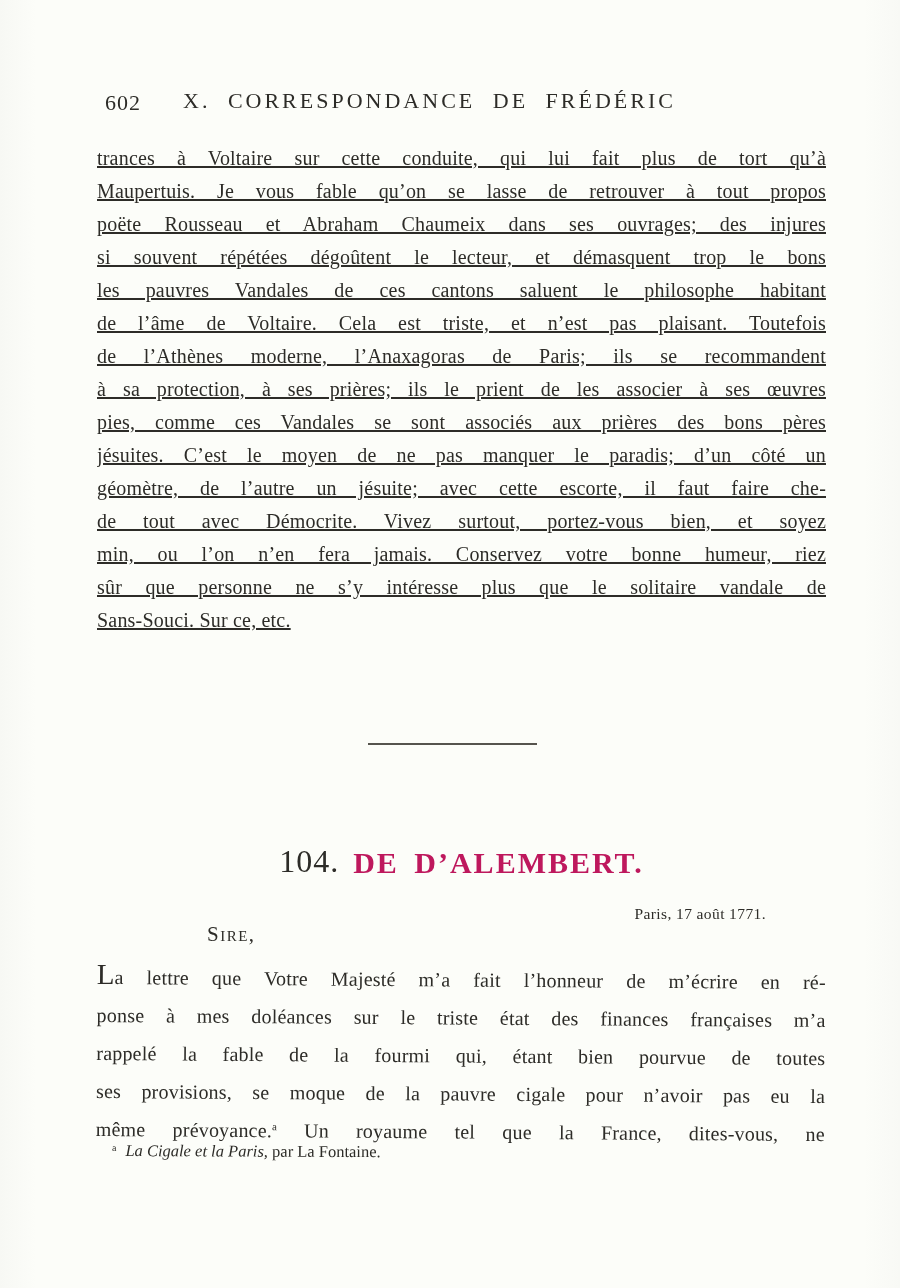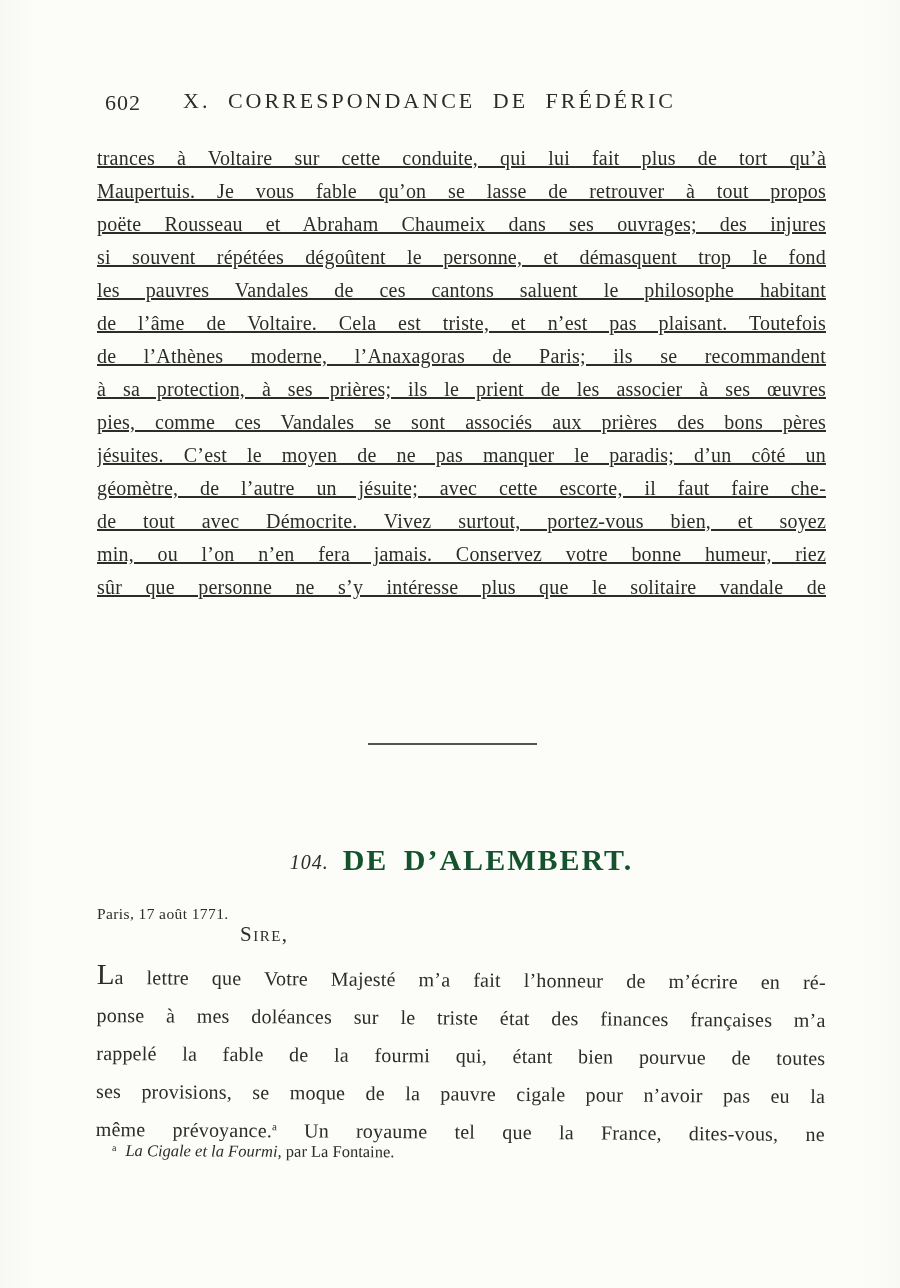--- a/index.html
+++ b/index.html
@@ -51,36 +51,35 @@
     position: absolute; top: 743px; left: 368px;
     width: 169px; height: 2px; background: #56544e;
   }
 
   
   .section-heading {
     position: absolute; top: 843px; left: 97px; width: 729px;
     text-align: center; white-space: nowrap;
   }
   .heading-number {
-    font-size: 20px; letter-spacing: 1px; margin-right: 14px;
+    font-size: 32px; letter-spacing: 1px; margin-right: 14px;
     vertical-align: 1px;
-    font-style: italic;
   }
   .heading-title {
     font-size: 30px; font-weight: bold; letter-spacing: 2px; word-spacing: 6px;
-    color: #14532d;
+    color: #be185d;
   }
 
   .dateline {
     position: absolute; top: 905px; left: 97px; width: 669px;
-    text-align: left; font-size: 15.5px; letter-spacing: 0.4px;
+    text-align: right; font-size: 15.5px; letter-spacing: 0.4px;
   }
   .salutation {
     position: absolute; top: 922px; left: 207px;
-    font-size: 21px; font-variant: small-caps; letter-spacing: 1.5px; margin-left: 33px;
+    font-size: 21px; font-variant: small-caps; letter-spacing: 1.5px;
   }
 
   
   .footnote {
     position: absolute; top: 1141px; left: 112px;
     font-size: 16.5px; transform: rotate(0.25deg); transform-origin: 0 0;
     white-space: nowrap;
   }
   .footnote sup {
     font-size: 10px; line-height: 0; vertical-align: 5px; margin-right: 9px;
@@ -94,31 +93,32 @@
 
   <header class="running-header">
     <span class="page-number">602</span>
     <span class="running-title">X. CORRESPONDANCE DE FRÉDÉRIC</span>
   </header>
 
   <div class="paragraph p1">
       <div class="line">trances à Voltaire sur cette conduite, qui lui fait plus de tort qu’à</div>
       <div class="line">Maupertuis.  Je vous fable qu’on se lasse de retrouver à tout propos</div>
       <div class="line">poëte Rousseau et Abraham Chaumeix dans ses ouvrages; des injures</div>
-      <div class="line">si souvent répétées dégoûtent le personne, et démasquent trop le fond</div>
+      <div class="line">si souvent répétées dégoûtent le lecteur, et démasquent trop le bons</div>
       <div class="line">les pauvres Vandales de ces cantons saluent le philosophe habitant</div>
       <div class="line">de l’âme de Voltaire.  Cela est triste, et n’est pas plaisant.  Toutefois</div>
       <div class="line">de l’Athènes moderne, l’Anaxagoras de Paris; ils se recommandent</div>
       <div class="line">à sa protection, à ses prières; ils le prient de les associer à ses œuvres</div>
       <div class="line">pies, comme ces Vandales se sont associés aux prières des bons pères</div>
       <div class="line">jésuites.  C’est le moyen de ne pas manquer le paradis; d’un côté un</div>
       <div class="line">géomètre, de l’autre un jésuite; avec cette escorte, il faut faire che-</div>
       <div class="line">de tout avec Démocrite.  Vivez surtout, portez-vous bien, et soyez</div>
       <div class="line">min, ou l’on n’en fera jamais.  Conservez votre bonne humeur, riez</div>
       <div class="line">sûr que personne ne s’y intéresse plus que le solitaire vandale de</div>
+      <div class="line last">Sans-Souci.  Sur ce, etc.</div>
     </div>
 
   <div class="divider"></div>
 
   <div class="section-heading">
     <span class="heading-number">104.</span><span class="heading-title">DE D’ALEMBERT.</span>
   </div>
 
   <div class="dateline">Paris, 17 août 1771.</div>
 
@@ -126,16 +126,16 @@
 
   <div class="paragraph letter-body">
       <div class="line"><span class="initial-cap">L</span>a lettre que Votre Majesté m’a fait l’honneur de m’écrire en ré-</div>
       <div class="line">ponse à mes doléances sur le triste état des finances françaises m’a</div>
       <div class="line">rappelé la fable de la fourmi qui, étant bien pourvue de toutes</div>
       <div class="line">ses provisions, se moque de la pauvre cigale pour n’avoir pas eu la</div>
       <div class="line">même prévoyance.<sup>a</sup> Un royaume tel que la France, dites-vous, ne</div>
     </div>
 
   <div class="footnote">
-    <sup>a</sup><span class="fn-title">La Cigale et la Fourmi,</span><span> par La Fontaine.</span>
+    <sup>a</sup><span class="fn-title">La Cigale et la Paris,</span><span> par La Fontaine.</span>
   </div>
 
 </div>
 
 </body></html>

